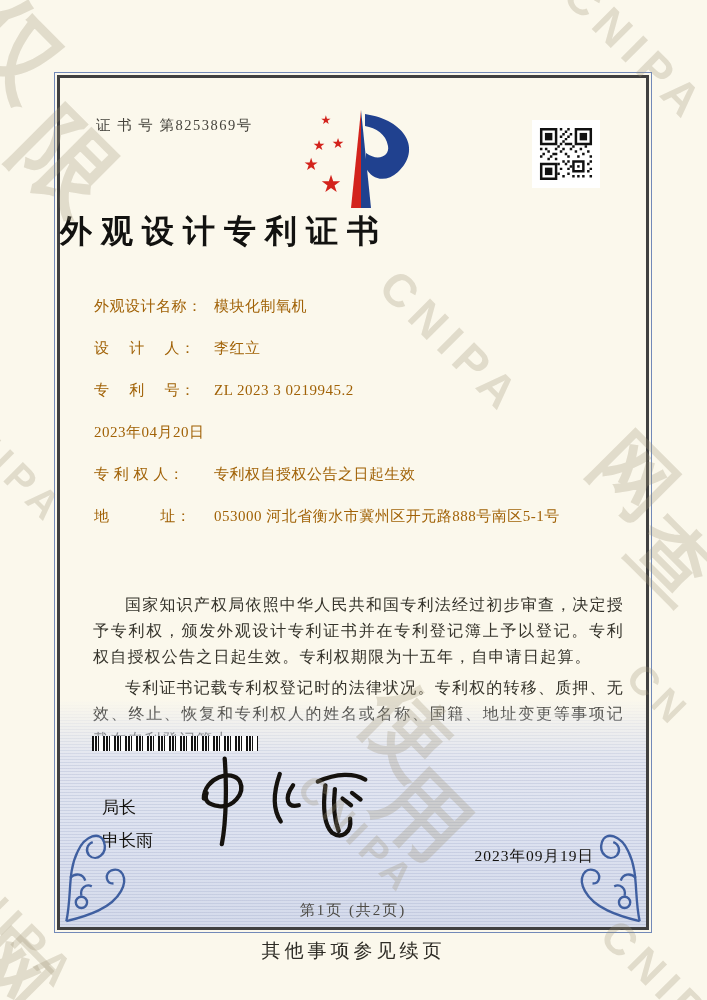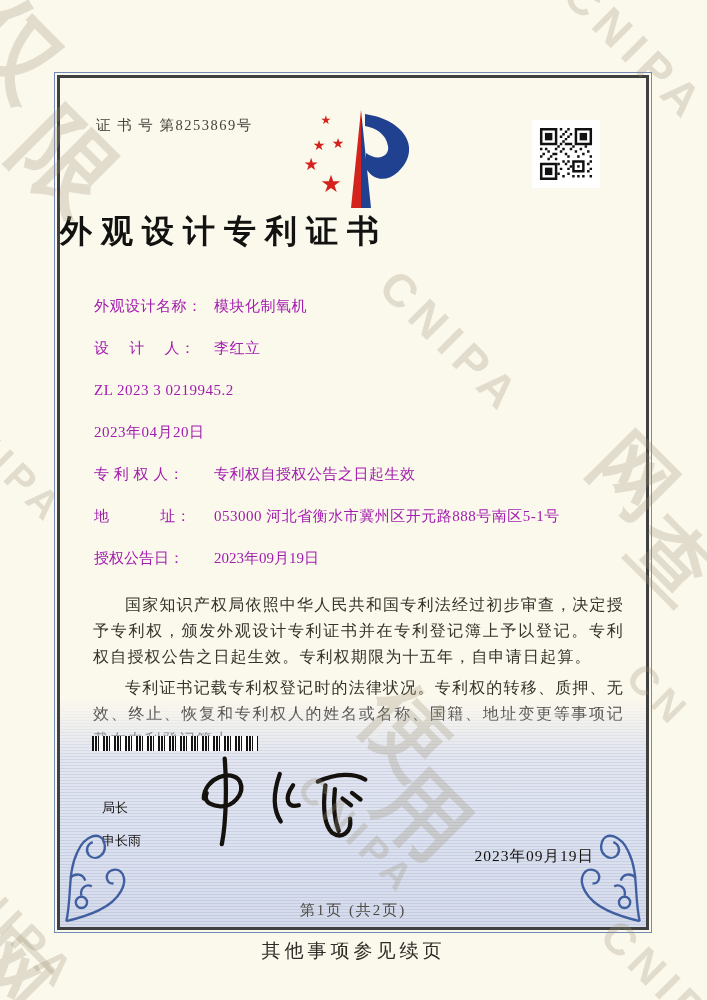--- a/index.html
+++ b/index.html
@@ -34,21 +34,21 @@
   .cert-no{position:absolute;left:36px;top:38px;font-size:14.5px;letter-spacing:1.5px;color:#45433c;}
 
   .logo{position:absolute;left:226px;top:28px;width:150px;height:110px;}
   .qr{position:absolute;left:472px;top:42px;width:68px;height:68px;background:#fff;padding:3px;box-sizing:border-box;}
   .qr svg{display:block;width:100%;height:100%;}
 
   .title{position:absolute;left:0;right:0;top:132px;text-align:left;
          font-size:32px;font-weight:700;letter-spacing:9px;color:#121210;}
 
   
-  .fields{position:absolute;left:34px;right:20px;top:216px;font-size:15px;color:#a21caf;}
+  .fields{position:absolute;left:34px;right:20px;top:216px;font-size:15px;color:#a16207;}
   .field-row{display:flex;margin-bottom:17px;letter-spacing:.5px;line-height:25px;}
   .flabel{display:inline-block;min-width:120px;white-space:pre;}
   .fvalue{white-space:pre;}
   .grant-row{display:flex;line-height:25px;}
   .grant-right{margin-left:72px;}
 
   
   .paras{position:absolute;left:33px;right:22px;top:514px;font-size:16px;line-height:26px;
          letter-spacing:1.2px;text-align:justify;color:#35332b;}
   .paras p{margin:0 0 5px 0;text-indent:2em;}
@@ -57,21 +57,21 @@
   .guilloche{position:absolute;left:0;right:0;bottom:0;height:228px;
      background:linear-gradient(to bottom, rgba(223,227,241,0) 0, rgba(223,227,241,.85) 58px, #dde2f0 130px, #d5dbeb 100%);}
   .guilloche::before{content:"";position:absolute;inset:0;
      background:repeating-linear-gradient(to bottom, rgba(118,132,176,.18) 0 1px, rgba(255,255,255,0) 1px 3px);
      -webkit-mask-image:linear-gradient(to bottom,transparent 0,black 70px);
      mask-image:linear-gradient(to bottom,transparent 0,black 70px);}
 
   .barcode{position:absolute;left:32px;top:37px;width:166px;height:15px;
      background:repeating-linear-gradient(90deg,#141414 0 2px,#fdfdfd 2px 3px,#141414 3px 5px,#fdfdfd 5px 6px,#141414 6px 7px,#fdfdfd 7px 11px);}
 
-  .sig-block{position:absolute;left:42px;top:92px;font-size:13px;line-height:33px;color:#15130f;
+  .sig-block{position:absolute;left:42px;top:92px;font-size:17px;line-height:33px;color:#15130f;
      font-family:"Liberation Sans","DejaVu Sans",sans-serif;}
   .signature{position:absolute;left:128px;top:54px;width:195px;height:95px;}
 
   .issue-date{position:absolute;right:52px;bottom:60px;font-size:15.5px;letter-spacing:1px;color:#15130f;}
   .page-info{position:absolute;left:0;right:0;bottom:7px;text-align:center;font-size:15px;
      letter-spacing:2px;color:#4e4c46;}
 
   .corner{position:absolute;bottom:2px;width:86px;height:132px;}
   .corner.left{left:2px;}
   .corner.right{right:2px;transform:scaleX(-1);}
@@ -148,37 +148,35 @@
     <div class="fields">
       <div class="field-row">
         <span class="flabel">外观设计名称：</span>
         <span class="fvalue">模块化制氧机</span>
       </div>
       <div class="field-row">
         <span class="flabel">设　 计　 人：</span>
         <span class="fvalue">李红立</span>
       </div>
       <div class="field-row">
+        <span class="flabel">专　 利　 号：</span>
         <span class="fvalue">ZL 2023 3 0219945.2</span>
       </div>
       <div class="field-row">
         <span class="fvalue">2023年04月20日</span>
       </div>
       <div class="field-row">
         <span class="flabel">专 利 权 人：</span>
         <span class="fvalue">专利权自授权公告之日起生效</span>
       </div>
       <div class="field-row">
         <span class="flabel">地　　　 址：</span>
         <span class="fvalue">053000 河北省衡水市冀州区开元路888号南区5-1号</span>
       </div>
       <div class="grant-row">
-        <span>
-          <span class="flabel">授权公告日：</span><span class="fvalue">2023年09月19日</span>
-        </span>
       </div>
     </div>
 
     <div class="paras">
       <p>国家知识产权局依照中华人民共和国专利法经过初步审查，决定授予专利权，颁发外观设计专利证书并在专利登记簿上予以登记。专利权自授权公告之日起生效。专利权期限为十五年，自申请日起算。</p>
       <p>专利证书记载专利权登记时的法律状况。专利权的转移、质押、无效、终止、恢复和专利权人的姓名或名称、国籍、地址变更等事项记载在专利登记簿上。</p>
     </div>
 
     <div class="guilloche">
 

